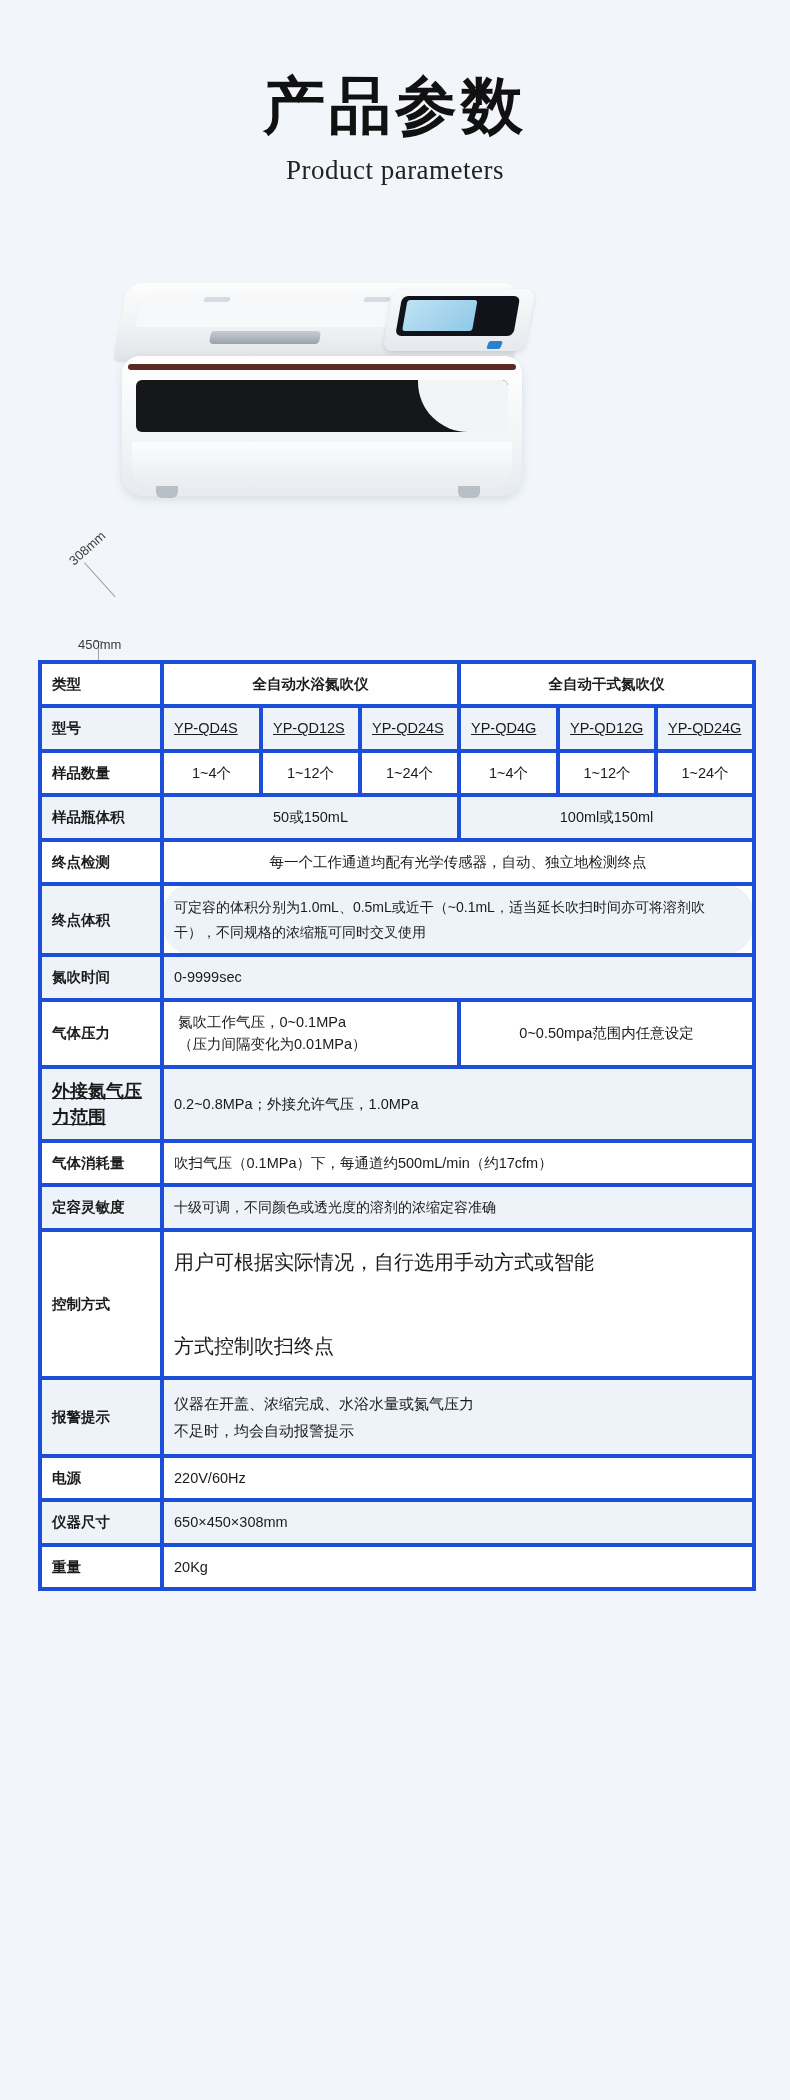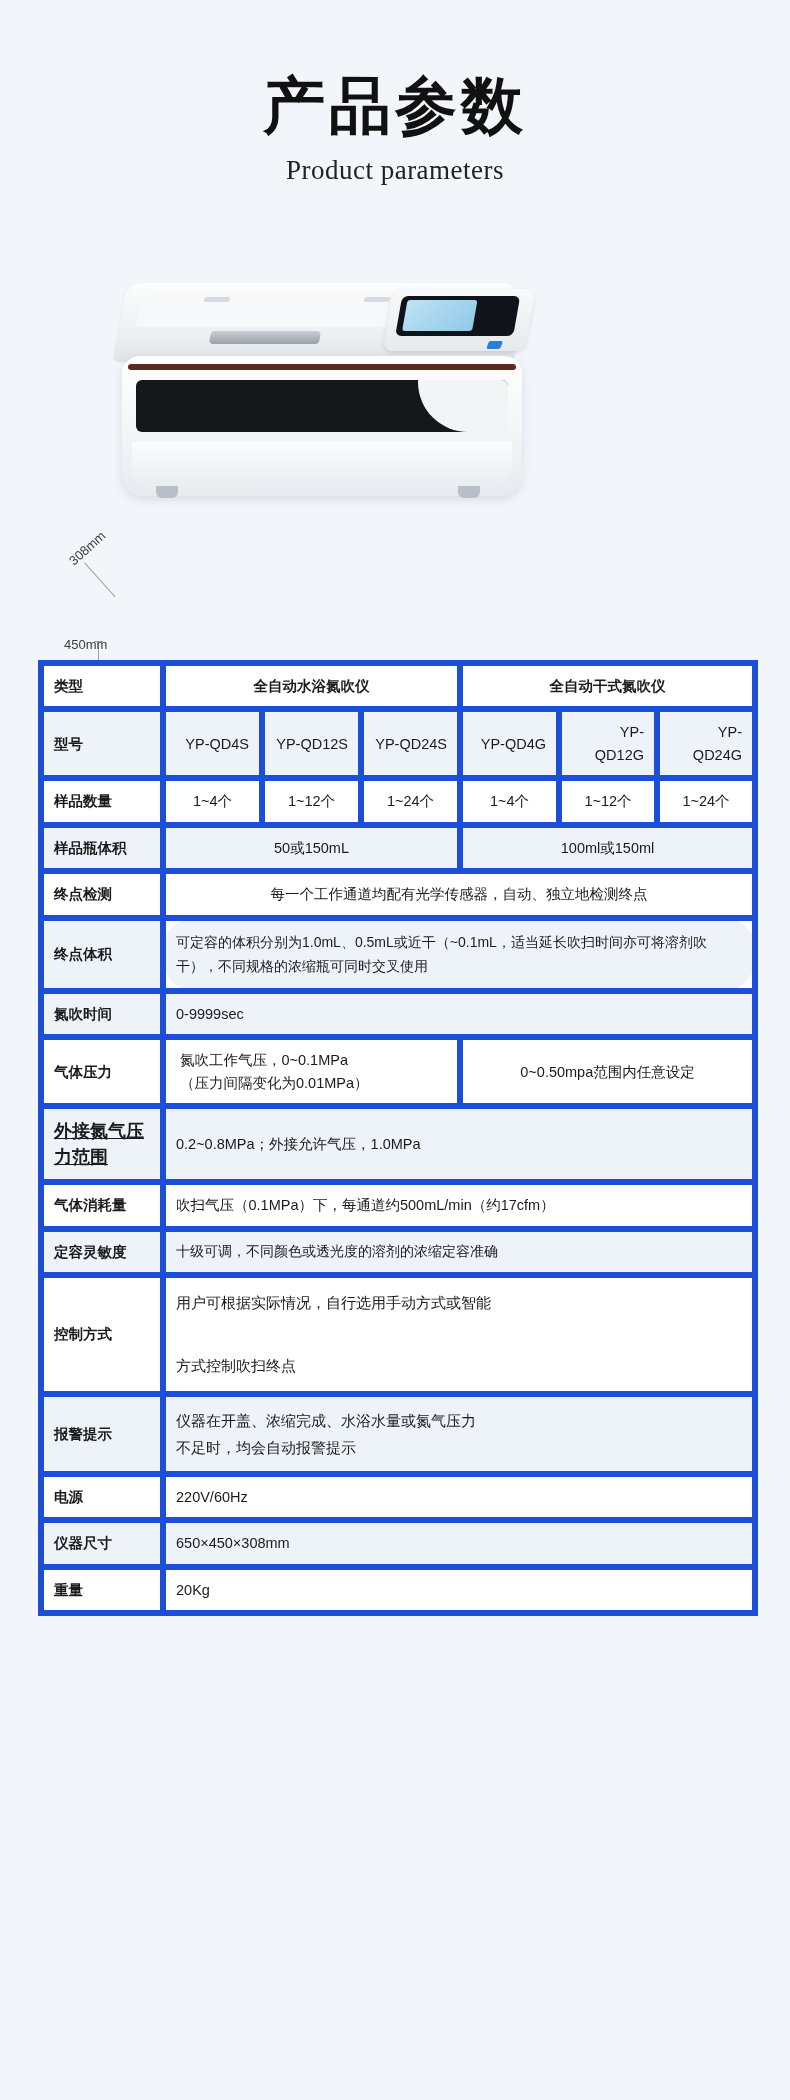--- a/index.html
+++ b/index.html
@@ -243,21 +243,21 @@
     left: 84px;
     top: 322px;
     width: 1px;
     height: 46px;
     background: #9aa3ad;
     transform: rotate(-42deg);
     transform-origin: top left;
   }
   .dim-450-wrap {
     position: absolute;
-    left: 64px;
+    left: 78px;
     top: 396px;
     width: 40px;
     text-align: center;
     font-size: 13px;
     line-height: 15px;
     color: #3b3b3b;
   }
   .dim-650 {
     position: absolute;
     left: 0;
@@ -275,21 +275,21 @@
     top: 660px;
     width: 714px;
   }
   table.spec {
     border-collapse: collapse;
     width: 714px;
     table-layout: fixed;
     background: #ffffff;
   }
   table.spec td {
-    border: 6px solid #1d4ed8;
+    border: 4px solid #1d4ed8;
     padding: 9px 10px;
     vertical-align: middle;
     font-size: 14.5px;
     color: #1b1b1b;
     line-height: 1.55;
   }
   td.lbl {
     width: 122px;
     color: #12508f;
     font-size: 15px;
@@ -300,22 +300,23 @@
   }
   tr.alt td { background: #eef3fa; }
   tr.alt td.lbl { background: #eef3fa; }
   .c { text-align: center; }
   .sm { font-size: 12.5px; line-height: 1.5; border-radius: 18px; }
   .vsm { font-size: 11.5px; line-height: 1.45; }
   .big { font-size: 16px; }
   .pad-l { padding-left: 18px; }
   .model-cell {
     font-size: 13.5px;
-    text-align: right;
+    text-align: left;
     padding: 9px 2px;
+    text-decoration: underline;
   }
   .hdr-cell {
     text-align: center;
     font-size: 17px;
     font-weight: bold;
     color: #111;
     padding: 14px 4px;
   }
   .tall { height: 56px; }
 </style>
@@ -448,21 +449,21 @@
           <td class="pad-l sm" colspan="6">吹扫气压（0.1MPa）下，每通道约500mL/min（约17cfm）</td>
         </tr>
 
         <tr class="alt">
           <td class="lbl">定容灵敏度</td>
           <td class="pad-l" colspan="6" style="font-size:14px;">十级可调，不同颜色或透光度的溶剂的浓缩定容准确</td>
         </tr>
 
         <tr>
           <td class="lbl">控制方式</td>
-          <td class="pad-l" colspan="6" style="font-size:15px;line-height:2.1;white-space:pre-line;">用户可根据实际情况，自行选用手动方式或智能
+          <td class="pad-l" colspan="6" style="font-size:20px;line-height:2.1;white-space:pre-line;">用户可根据实际情况，自行选用手动方式或智能
 
 方式控制吹扫终点</td>
         </tr>
 
         <tr class="alt">
           <td class="lbl">报警提示</td>
           <td class="pad-l tall" colspan="6" style="font-size:15px;line-height:1.8;white-space:pre-line;">仪器在开盖、浓缩完成、水浴水量或氮气压力
 不足时，均会自动报警提示</td>
         </tr>
 

